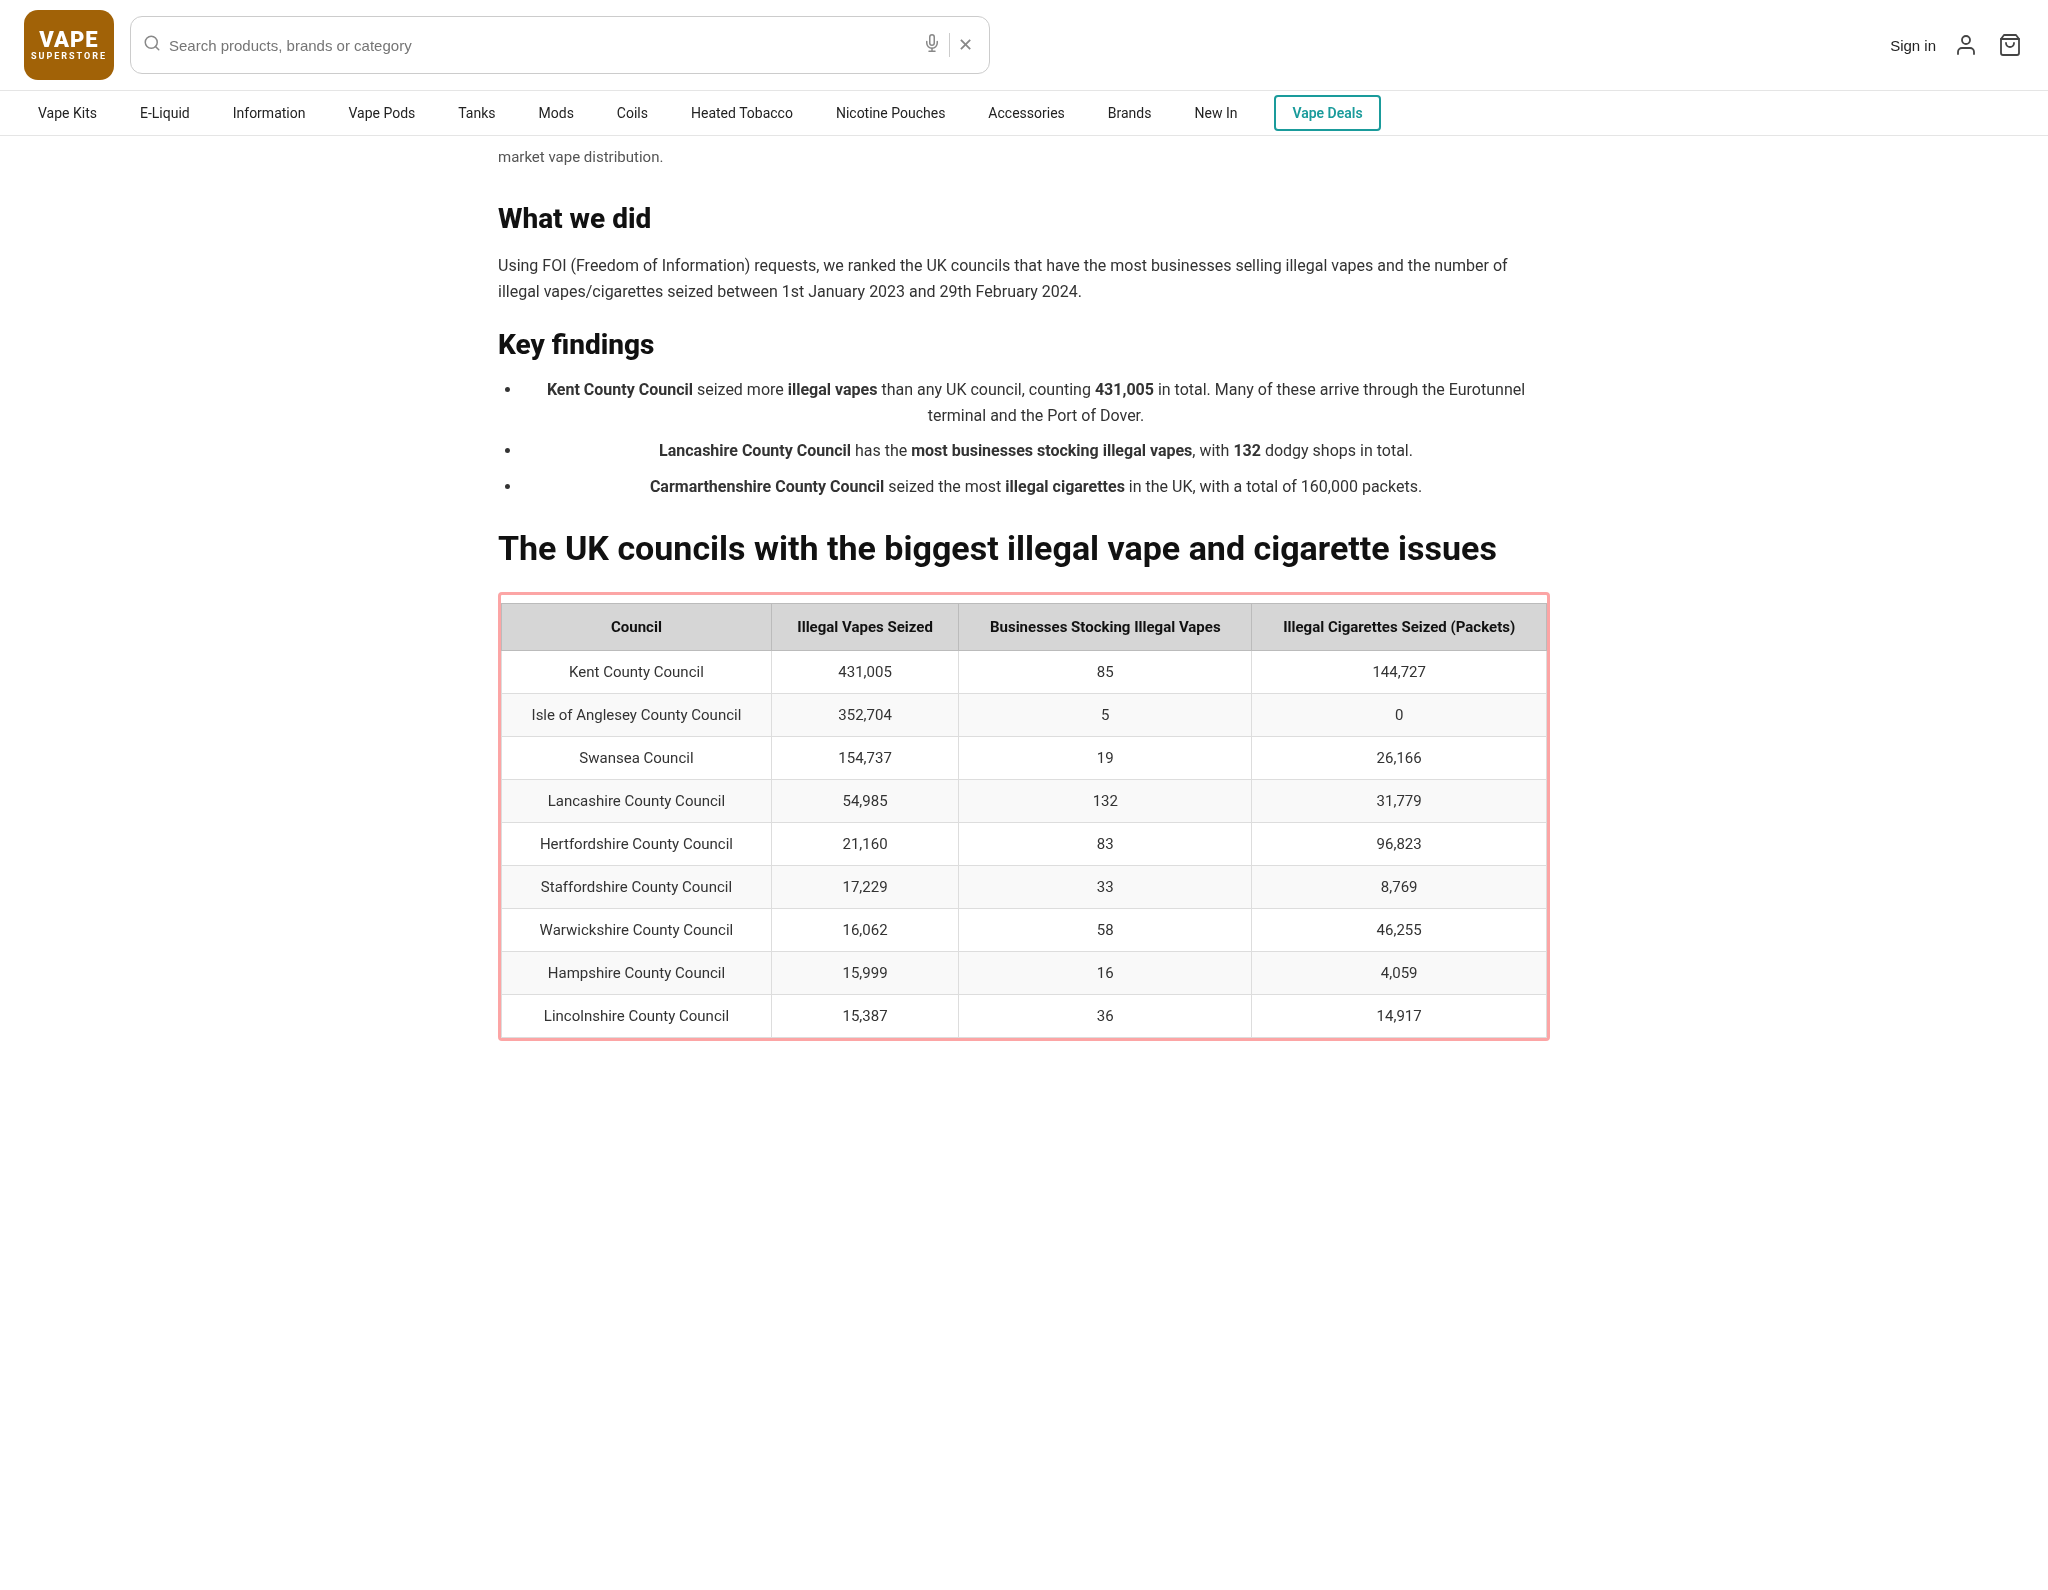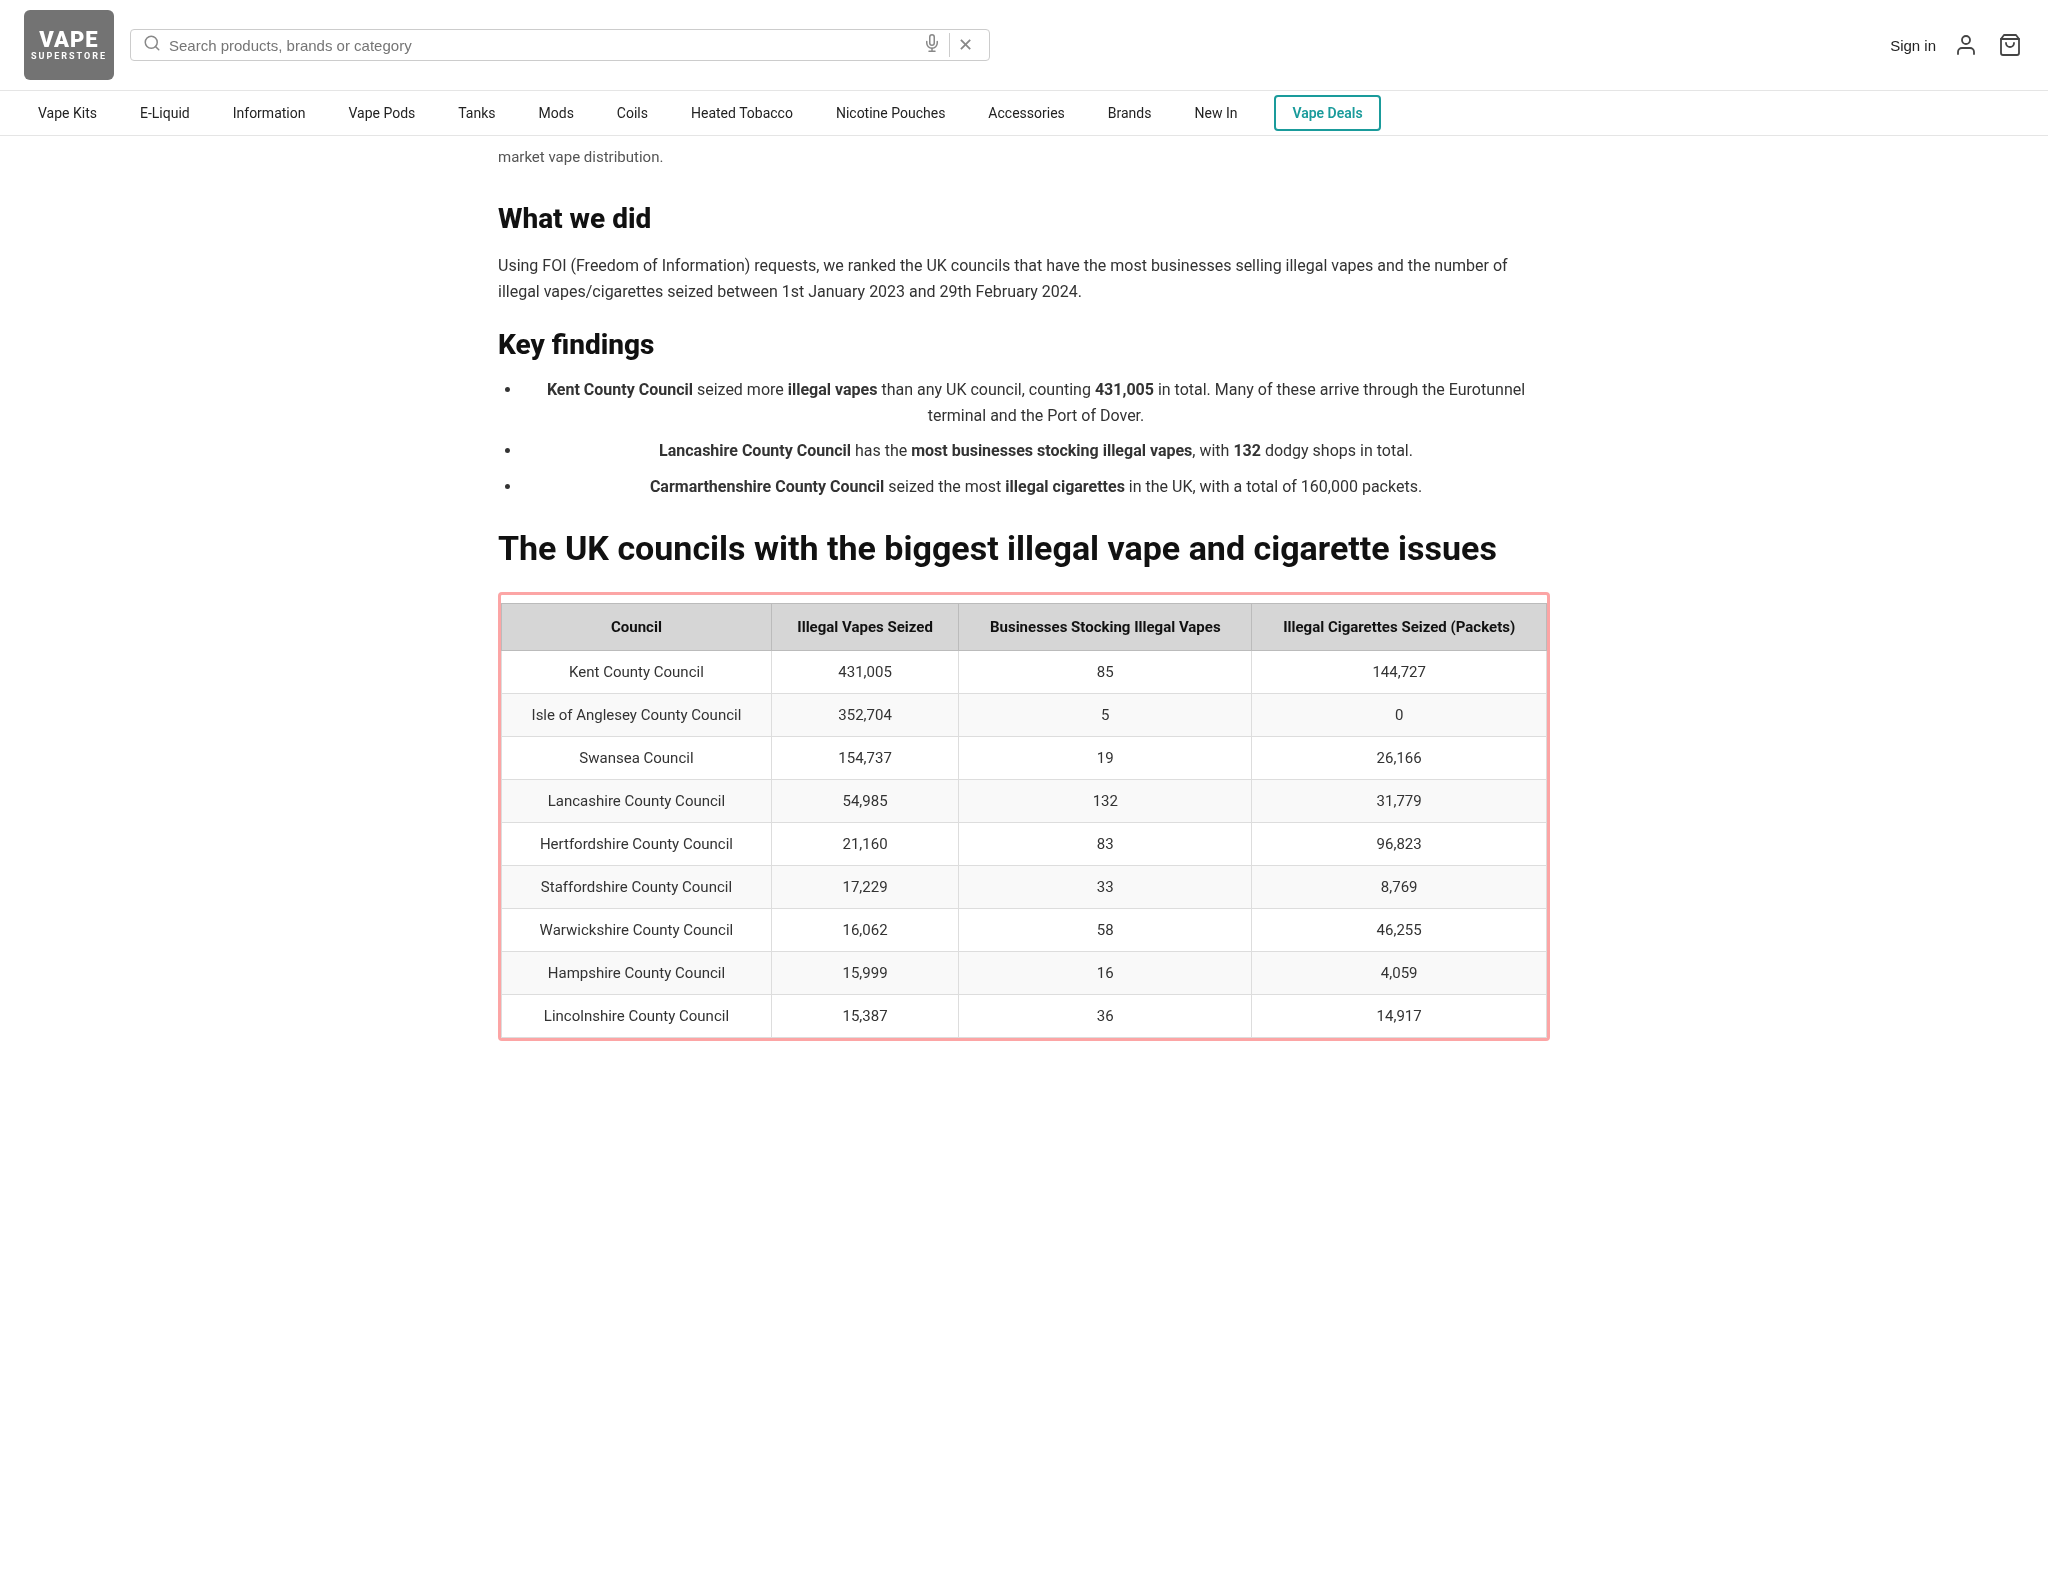--- a/index.html
+++ b/index.html
@@ -7,22 +7,22 @@
 
     
     .header {
       display: flex;
       align-items: center;
       padding: 10px 24px;
       border-bottom: 1px solid #e5e5e5;
       gap: 16px;
     }
     .logo-box {
-      background: #737373;
-      border-radius: 6px;
+      background: #a16207;
+      border-radius: 14px;
       width: 90px;
       height: 70px;
       display: flex;
       flex-direction: column;
       align-items: center;
       justify-content: center;
       flex-shrink: 0;
     }
     .logo-vape {
       color: #fff;
@@ -36,23 +36,23 @@
       font-size: 9px;
       font-weight: 700;
       letter-spacing: 2px;
       text-transform: uppercase;
     }
     .search-bar {
       flex: 1;
       display: flex;
       align-items: center;
       border: 1px solid #ccc;
-      border-radius: 4px;
+      border-radius: 12px;
       padding: 0 12px;
-      height: 32px;
+      height: 58px;
       max-width: 860px;
     }
     .search-bar input {
       flex: 1;
       border: none;
       outline: none;
       font-size: 15px;
       color: #555;
       background: transparent;
     }

